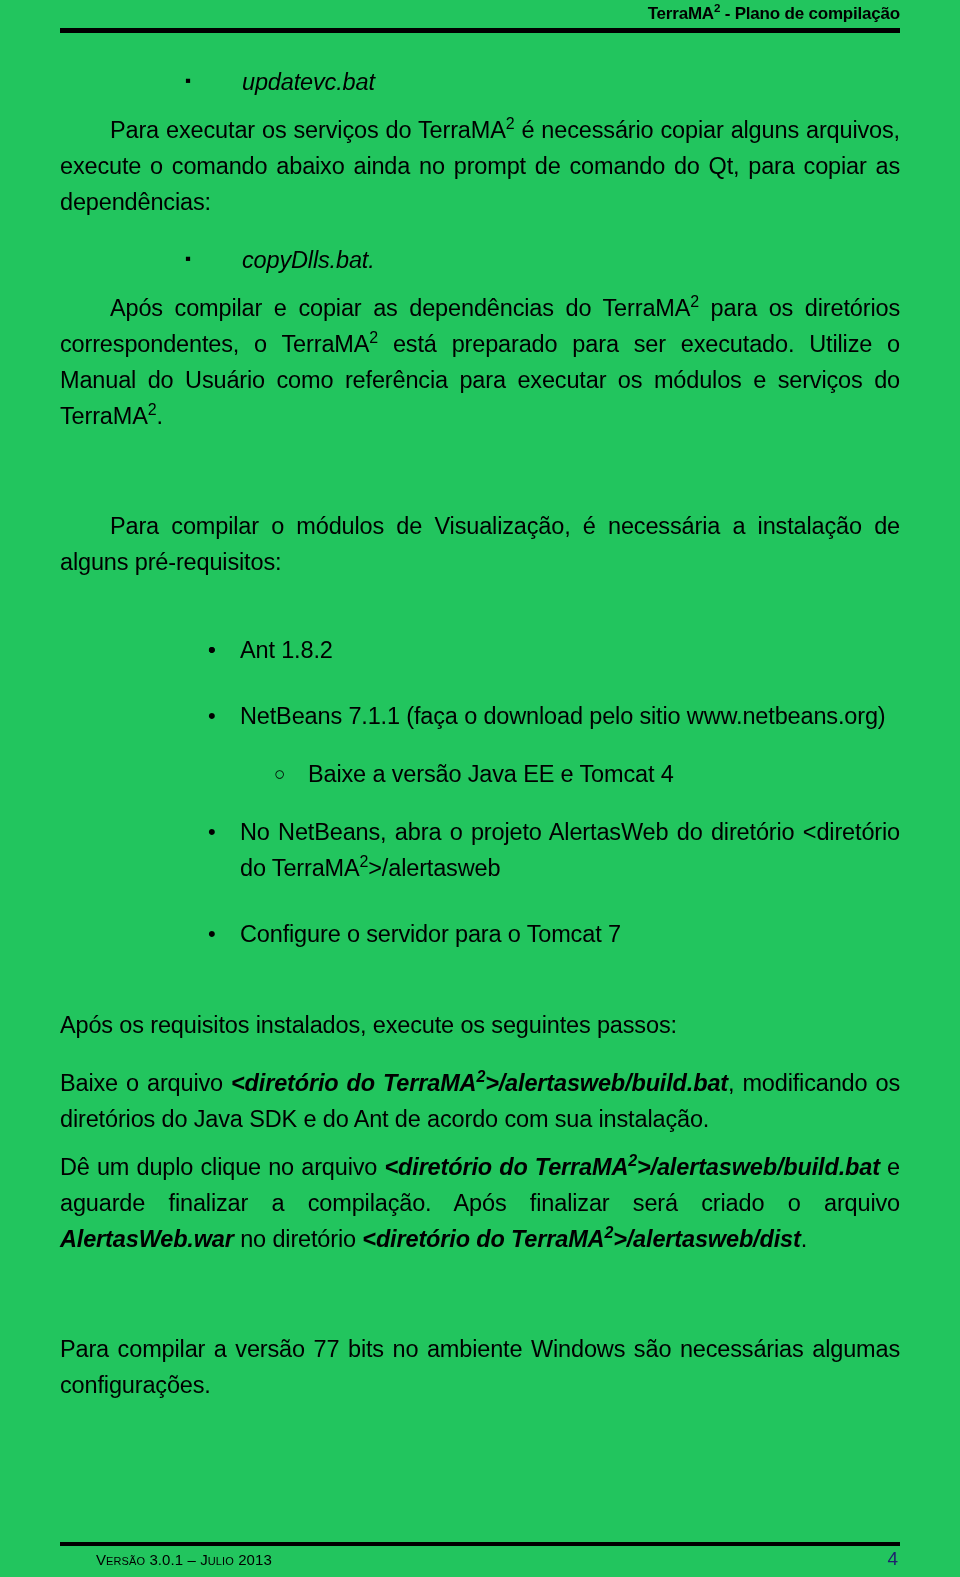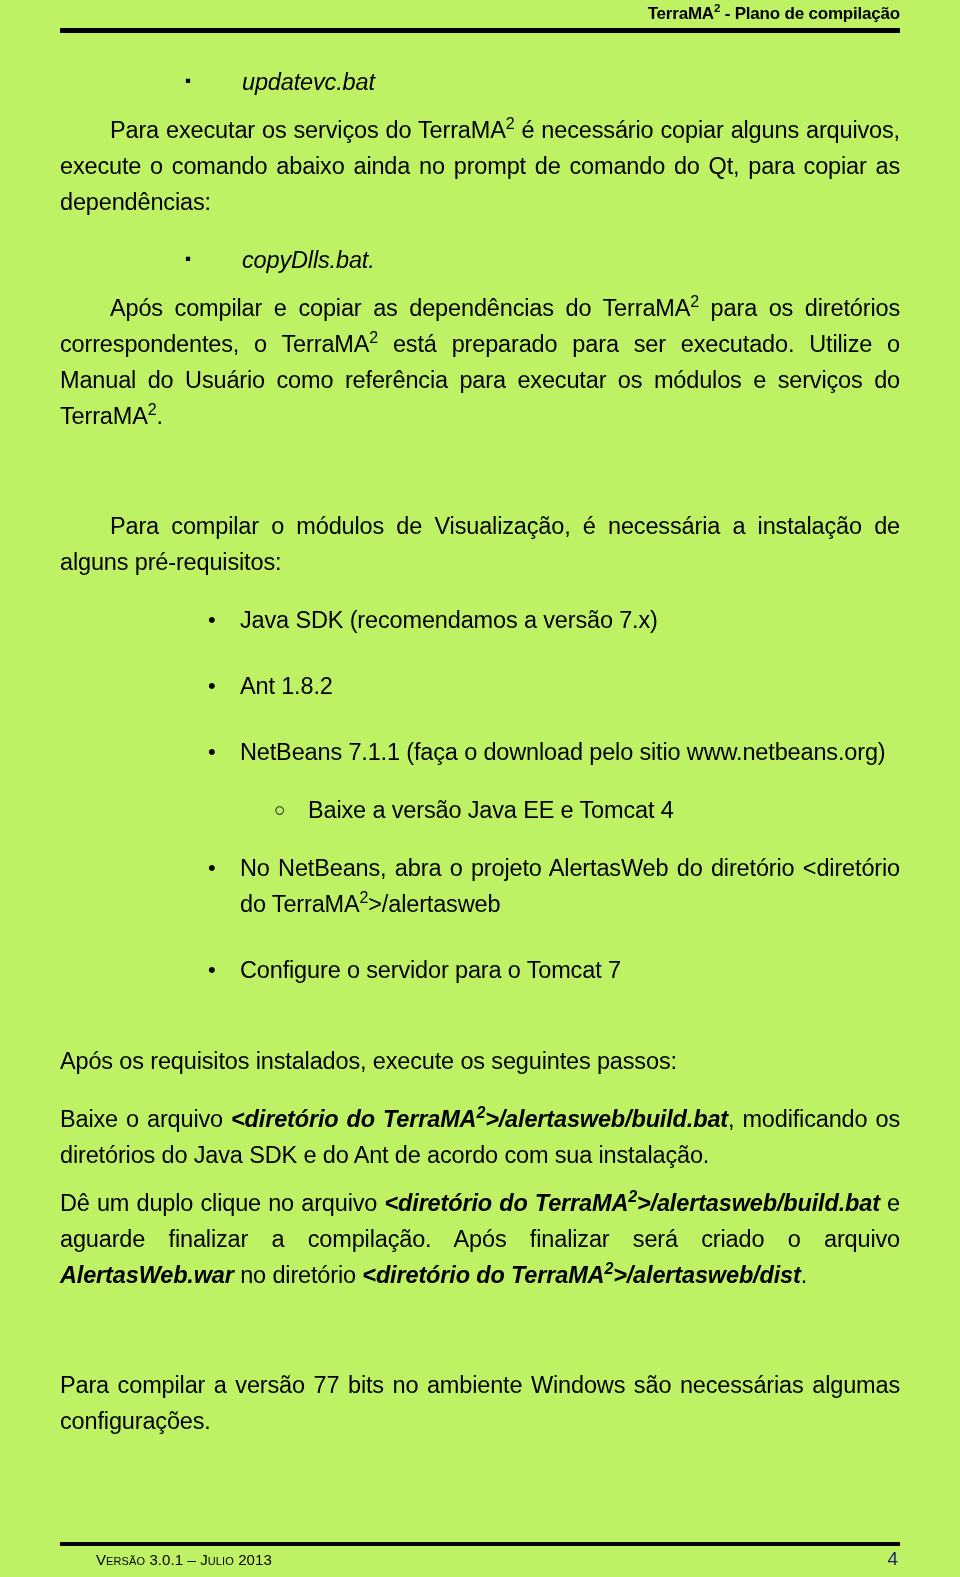--- a/index.html
+++ b/index.html
@@ -9,21 +9,21 @@
   }
   body {
     font-family: "Liberation Sans", sans-serif;
     color: #000000;
   }
   .page {
     position: relative;
     width: 960px;
     height: 1577px;
     box-sizing: border-box;
-    background: #bef264;
+    background: #22c55e;
     overflow: hidden;
   }
 
   
   .header {
     position: absolute;
     top: 0;
     left: 60px;
     right: 60px;
     height: 40px;
@@ -192,21 +192,21 @@
 
     <p class="para indent"><span>Após compilar e copiar as dependências do TerraMA</span><span class="sup">2</span><span> para os diretórios correspondentes, o TerraMA</span><span class="sup">2</span><span> está preparado para ser executado. Utilize o Manual do Usuário como referência para executar os módulos e serviços do TerraMA</span><span class="sup">2</span><span>.</span></p>
 
     <div class="spacer-xl"></div>
 
     <p class="para indent">Para compilar o módulos de Visualização, é necessária a instalação de alguns pré-requisitos:</p>
 
     <div class="spacer-sm"></div>
 
     <ul class="blist dotlist">
-      <li><span class="bullet">•</span><span>Java SDK (recomendamos a versão 7.x)</span></li>
+      <li><span class="bullet">•</span></li>
       <li><span class="bullet">•</span><span>Ant 1.8.2</span></li>
       <li><span class="bullet">•</span><span>NetBeans 7.1.1 (faça o download pelo sitio www.netbeans.org)</span></li>
     </ul>
 
     <div class="spacer-sm"></div>
 
     <ul class="blist circlist">
       <li><span class="bullet">○</span><span>Baixe a versão Java EE e Tomcat 4</span></li>
     </ul>
 

